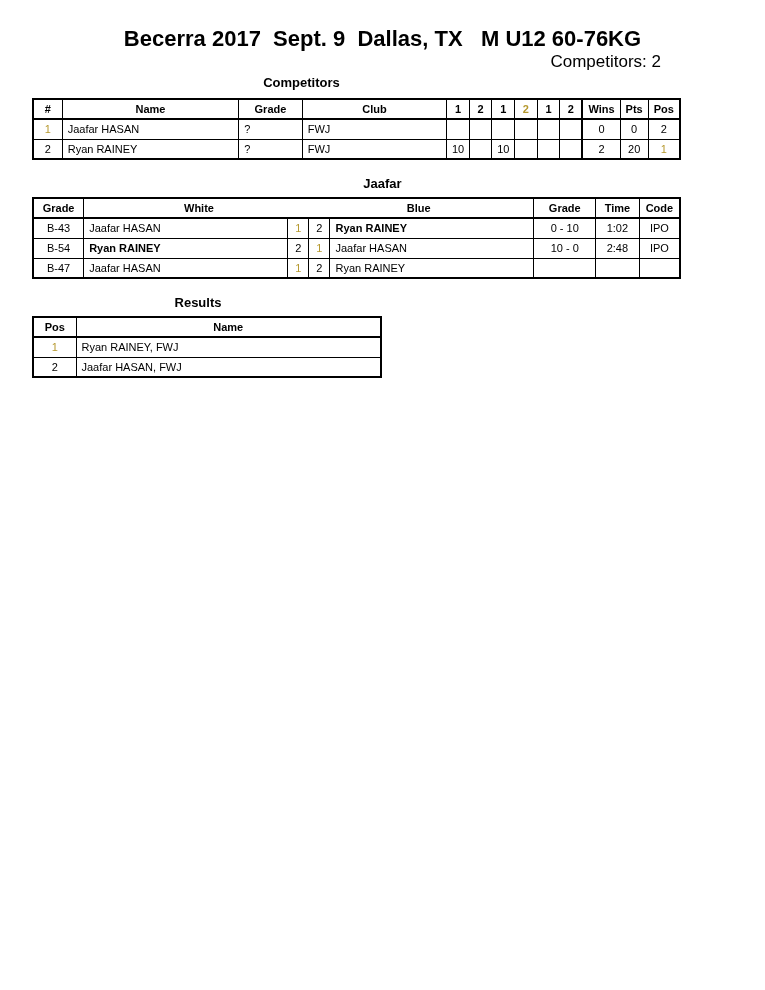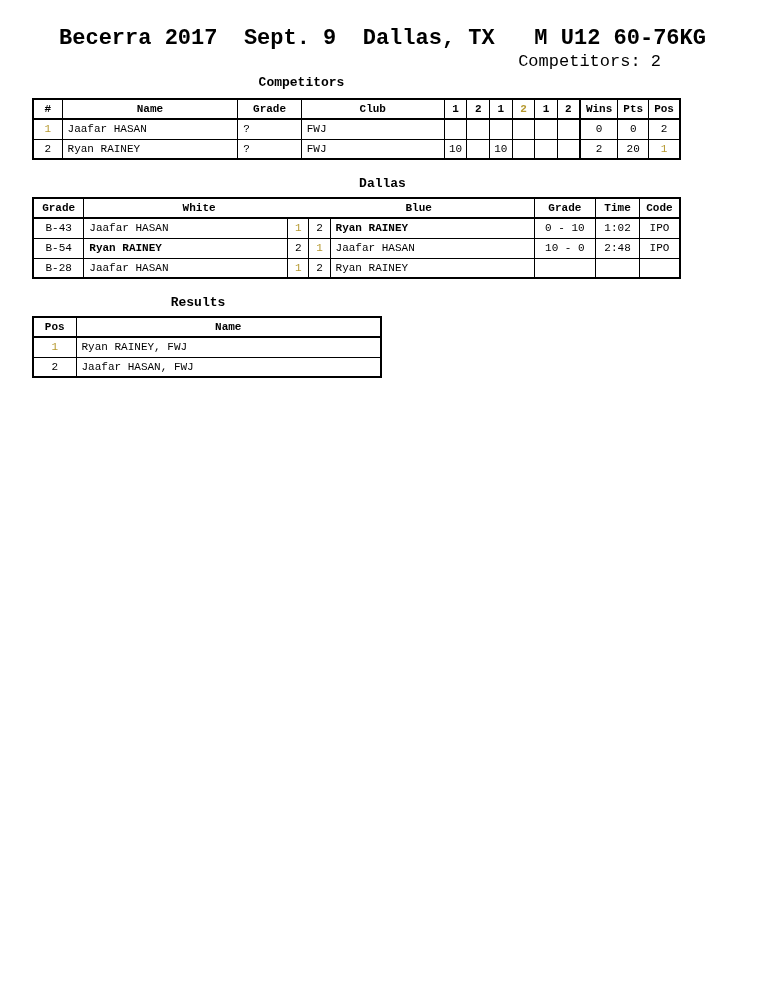--- a/index.html
+++ b/index.html
@@ -1,18 +1,18 @@
 <!DOCTYPE html>
 <html style="--gold: #B6992F;"><head>
 <meta charset="utf-8">
 <style>
   html,body { margin:0; padding:0; background:#ffffff; }
   .page {
     position:relative; width:681px; height:990px; background:#ffffff;
-    font-family:Liberation Mono, monospace; color:#000;
+    font-family:Liberation Sans, sans-serif; color:#000;
   }
   .doc-title {
     position:absolute; top:26px; left:0; width:765px;
     text-align:center; font-weight:bold; font-size:22px; white-space:pre;
   }
   .comp-count {
     position:absolute; top:52px; right:20px; font-size:17px;
   }
   .section-title {
     position:absolute; font-weight:bold; font-size:13px; text-align:center;
@@ -110,21 +110,21 @@
       <td class="ctr"></td>
       <td class="ctr"></td>
       <td class="ctr"></td>
       <td class="ctr thickL">2</td>
       <td class="ctr">20</td>
       <td class="ctr gold">1</td>
     </tr>
   </tbody>
     </table>
 
-  <div class="section-title" id="matches-title">Dallas</div>
+  <div class="section-title" id="matches-title">Jaafar</div>
   <table id="matches-table">
     <colgroup>
       <col style="width:52px">
         <col style="width:226px">
         <col style="width:23px">
         <col style="width:23px">
       <col style="width:226px">
         <col style="width:65px">
         <col style="width:45px">
         <col style="width:41px">
@@ -156,21 +156,21 @@
       <td class="ctr">B-54</td>
       <td class="bold">Ryan RAINEY</td>
       <td class="ctr">2</td>
       <td class="ctr gold">1</td>
       <td>Jaafar HASAN</td>
       <td class="ctr">10 - 0</td>
       <td class="ctr">2:48</td>
       <td class="ctr">IPO</td>
     </tr>
     <tr>
-      <td class="ctr">B-28</td>
+      <td class="ctr">B-47</td>
       <td>Jaafar HASAN</td>
       <td class="ctr gold">1</td>
       <td class="ctr">2</td>
       <td>Ryan RAINEY</td>
       <td class="ctr"></td>
       <td class="ctr"></td>
       <td class="ctr"></td>
     </tr>
   </tbody>
     </table>

